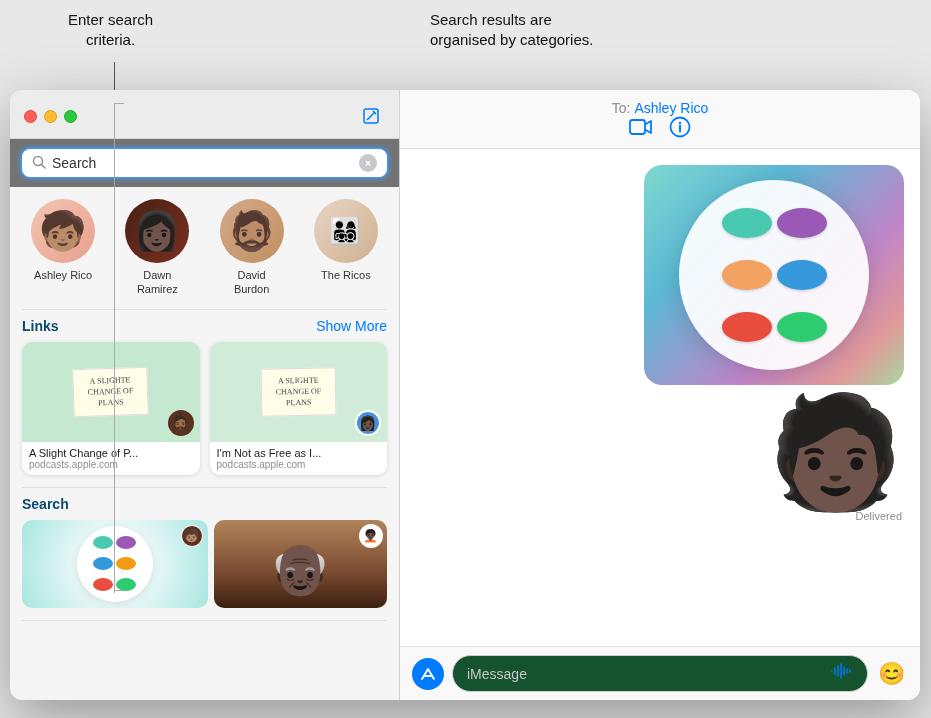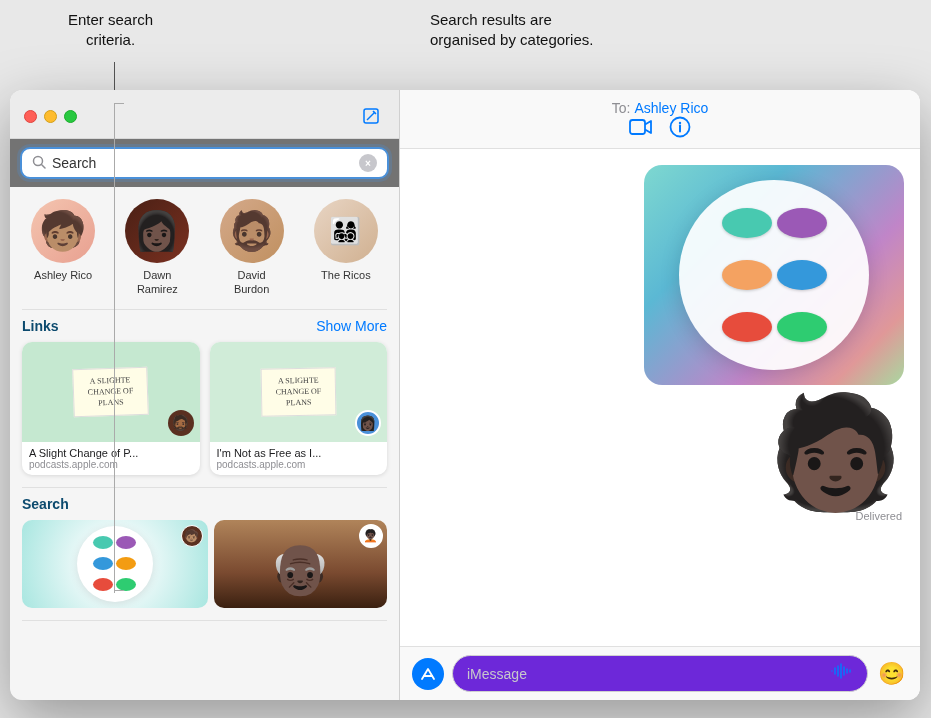--- a/index.html
+++ b/index.html
@@ -402,21 +402,21 @@
       cursor: pointer;
       display: flex;
       align-items: center;
       justify-content: center;
       color: white;
       font-size: 16px;
     }
 
     .message-input-container {
       flex: 1;
-      background: #6d28d9;
+      background: #14532d;
       border: 1px solid #d0d0d0;
       border-radius: 20px;
       padding: 7px 14px;
       display: flex;
       align-items: center;
       justify-content: space-between;
     }
 
     .message-input-text {
       font-size: 14px;

